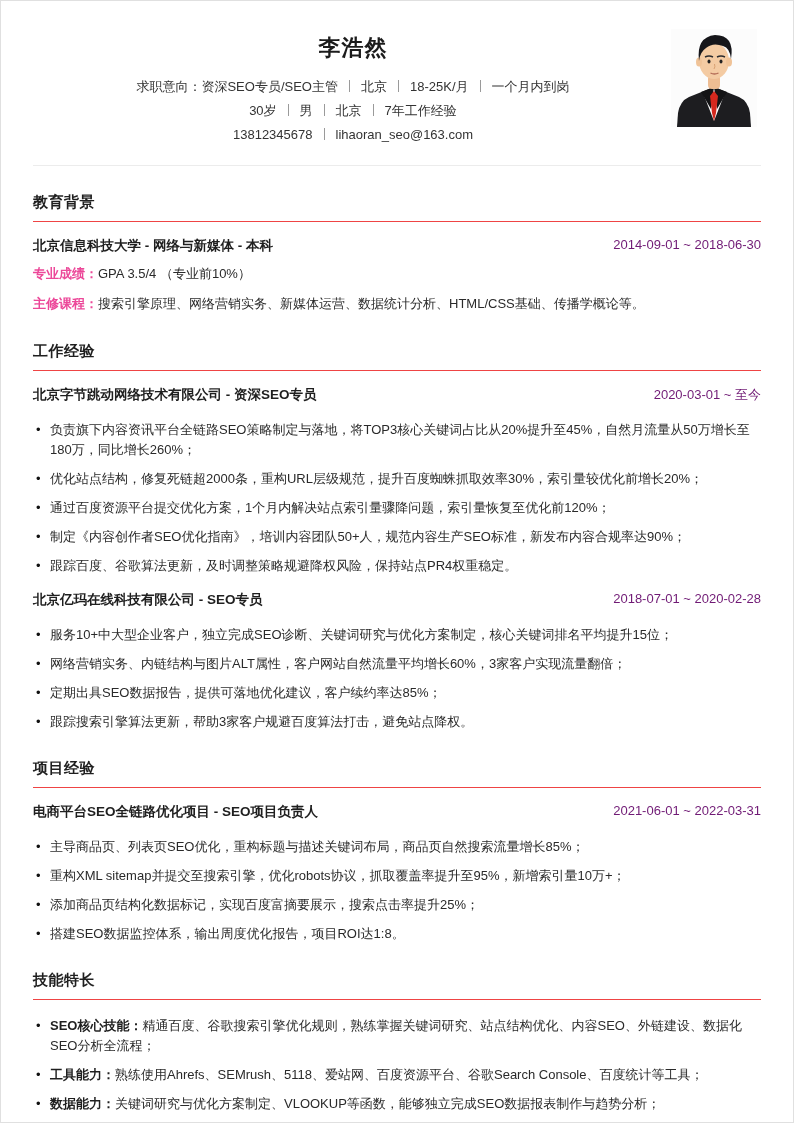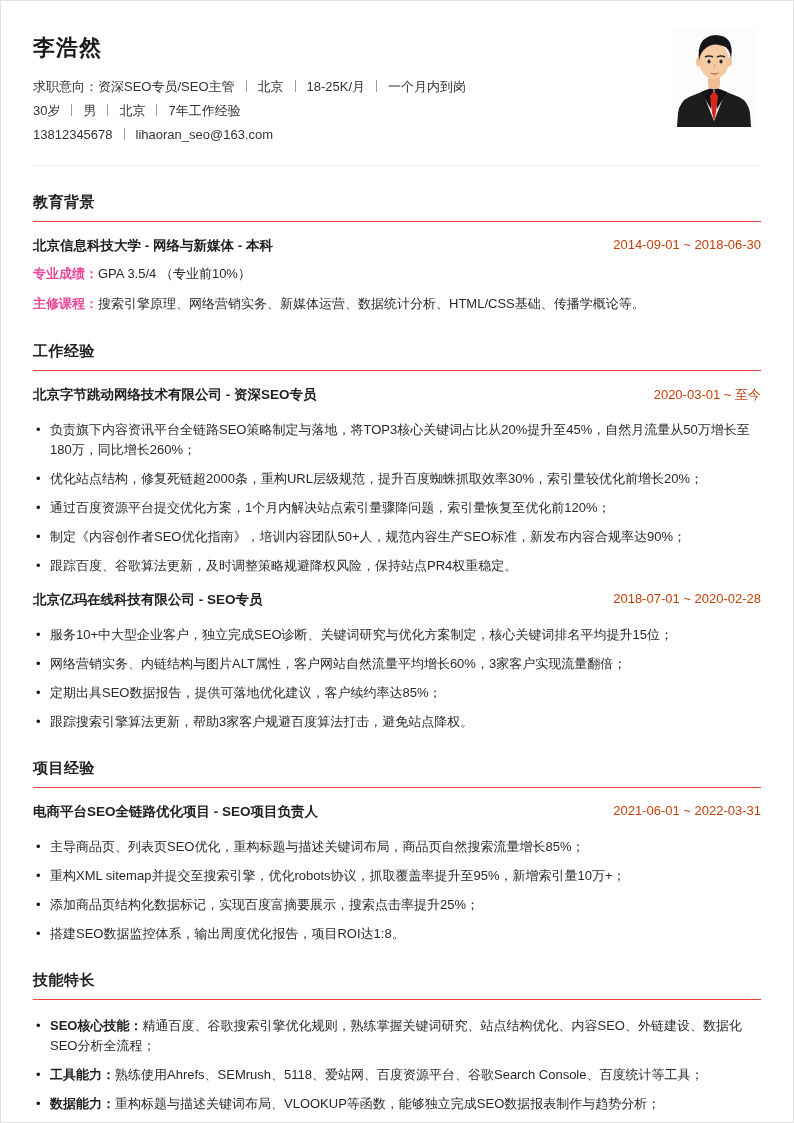--- a/index.html
+++ b/index.html
@@ -4,31 +4,31 @@
 <style>
   html,body{margin:0;padding:0;background:#f2f2f2;}
   .page{
     width:794px;height:1123px;margin:0 auto;background:#ffffff;
     border:1px solid #e0e0e0;box-sizing:border-box;
     padding:26px 32px 0 32px;position:relative;overflow:hidden;
     font-family:"Liberation Sans","DejaVu Sans",sans-serif;color:#262626;
   }
   
   .header{border-bottom:1px solid #ececec;padding-bottom:18px;}
-  .header-text{width:640px;}
+  .header-text{width:640px;text-align:center;}
   .name{font-size:22px;font-weight:bold;color:#1b1b1b;margin:6px 0 12px 0;letter-spacing:1px;}
   .info-line{font-size:13px;color:#333;line-height:24px;white-space:nowrap;}
   .vsep{display:inline-block;width:1px;height:12px;background:#9a9a9a;margin:0 11px;vertical-align:-1px;}
   .avatar{position:absolute;top:28px;right:36px;width:86px;height:98px;overflow:hidden;background:#fcfcfc;}
   
   .section{margin-top:27px;}
   .sec-title{font-size:15px;font-weight:bold;color:#1f1f1f;padding-bottom:9px;border-bottom:1px solid #ef4444;letter-spacing:0.5px;}
   .entry-head{display:flex;justify-content:space-between;align-items:flex-start;margin-top:15px;}
   .entry-title{font-size:13.5px;font-weight:bold;color:#1f1f1f;}
-  .entry-date{font-size:13px;color:#c2410c;}
+  .entry-date{font-size:13px;color:#701a75;}
   .kv-line{font-size:13px;line-height:23px;margin-top:7px;color:#2a2a2a;}
   .kv-line b{color:#ec4899;}
   ul.bullets{list-style:none;margin:16px 0 0 0;padding:0;}
   ul.bullets li{
     position:relative;padding-left:17px;font-size:13px;line-height:20px;
     margin-top:9px;color:#2a2a2a;
   }
   ul.bullets li::before{
     content:"\2022";position:absolute;left:3px;top:0;
     font-size:13px;color:#111;
@@ -145,20 +145,20 @@
       <li>添加商品页结构化数据标记，实现百度富摘要展示，搜索点击率提升25%；</li>
       <li>搭建SEO数据监控体系，输出周度优化报告，项目ROI达1:8。</li>
     </ul>
   </div>
 
   <div class="section">
     <div class="sec-title">技能特长</div>
     <ul class="bullets">
       <li><b>SEO核心技能：</b><span>精通百度、谷歌搜索引擎优化规则，熟练掌握关键词研究、站点结构优化、内容SEO、外链建设、数据化SEO分析全流程；</span></li>
       <li><b>工具能力：</b><span>熟练使用Ahrefs、SEMrush、5118、爱站网、百度资源平台、谷歌Search Console、百度统计等工具；</span></li>
-      <li><b>数据能力：</b><span>重构标题与描述关键词布局、VLOOKUP等函数，能够独立完成SEO数据报表制作与趋势分析；</span></li>
+      <li><b>数据能力：</b><span>关键词研究与优化方案制定、VLOOKUP等函数，能够独立完成SEO数据报表制作与趋势分析；</span></li>
       <li><b>技术能力：</b><span>熟悉HTML/CSS基础语法，可独立完成页面代码层面SEO优化；</span></li>
 
     </ul>
 
   </div>
 
 </div>
 
 </body></html>

